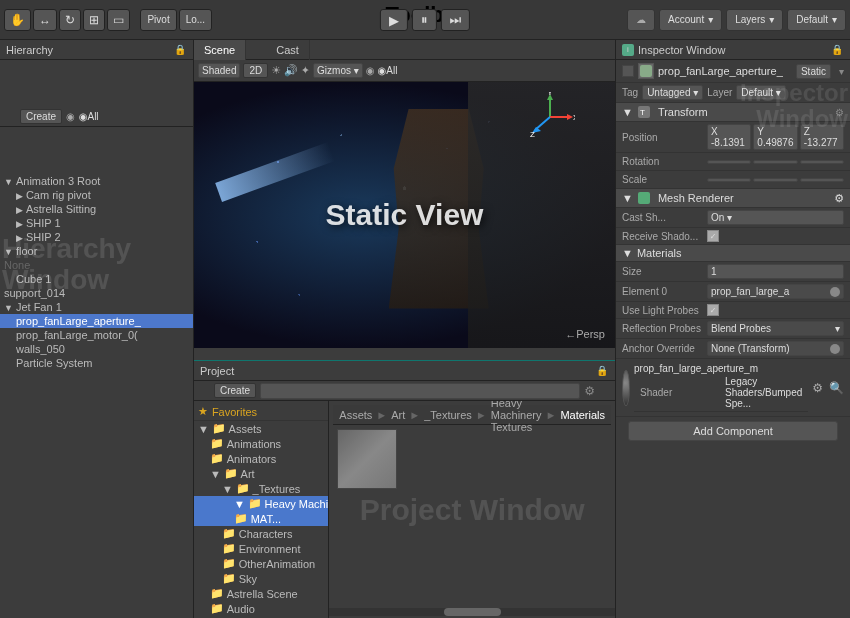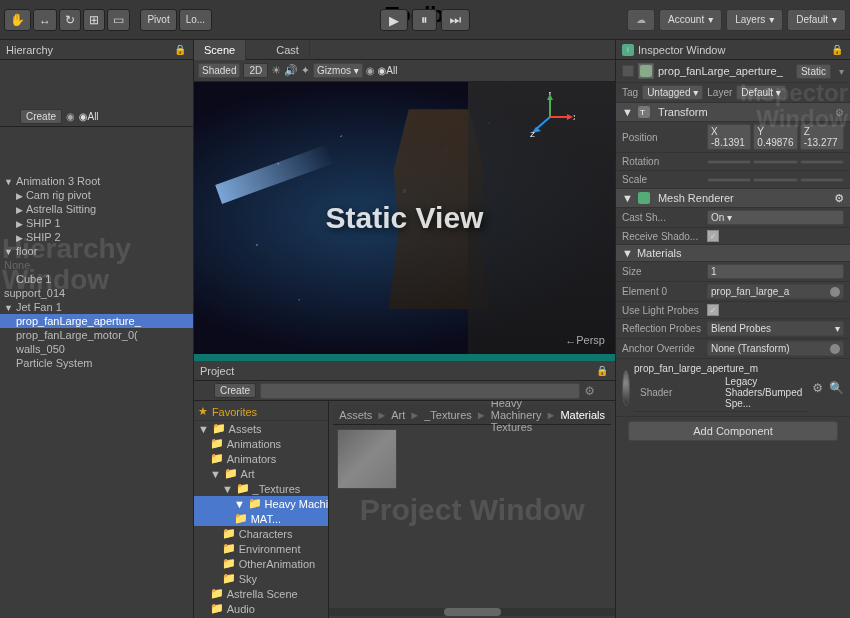--- a/index.html
+++ b/index.html
@@ -279,23 +279,24 @@
       width: 120px;
       height: 20px;
       background: linear-gradient(90deg, rgba(150,200,255,0.8), transparent);
       transform: rotate(-20deg);
     }
 
     
     .project-panel {
       flex: 1;
       background: #3c3c3c;
-      border-top: 7px solid #0f766e;
+      border-top: 1px solid #0f766e;
       display: flex;
       flex-direction: column;
+      margin-top: 12px;
     }
     .project-content {
       display: flex;
       flex: 1;
       overflow: hidden;
     }
     .project-tree {
       width: 220px;
       border-right: 1px solid #222;
       overflow-y: auto;

